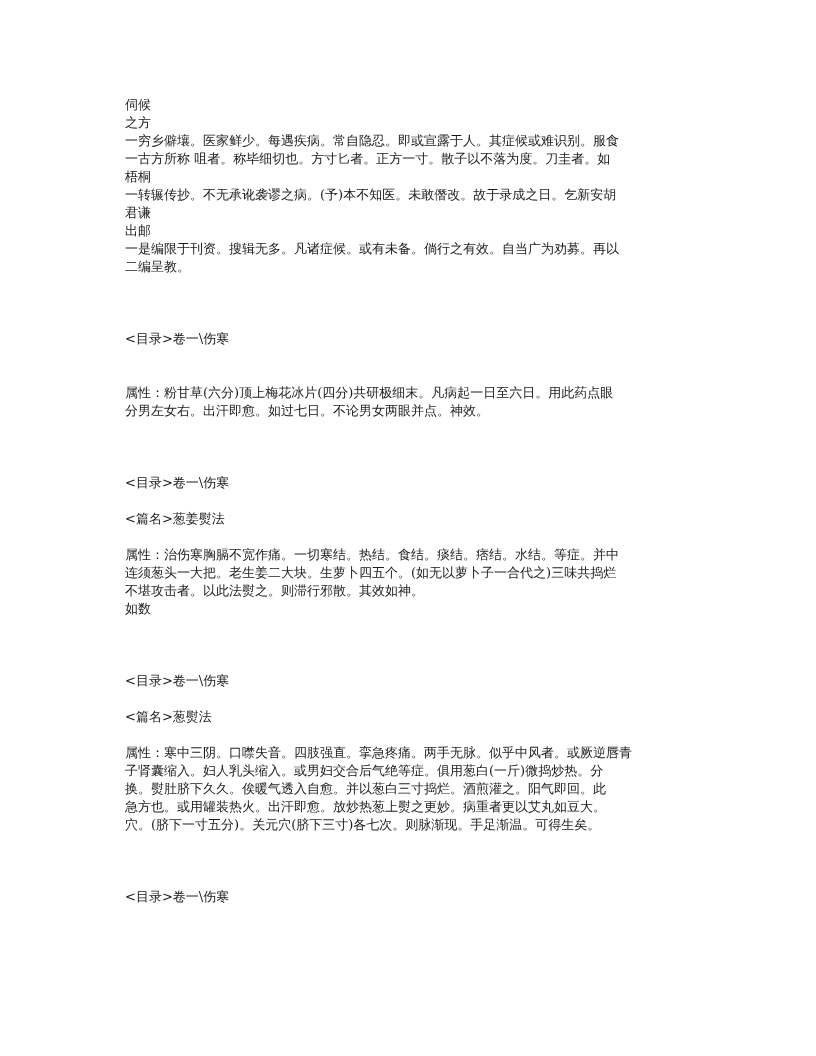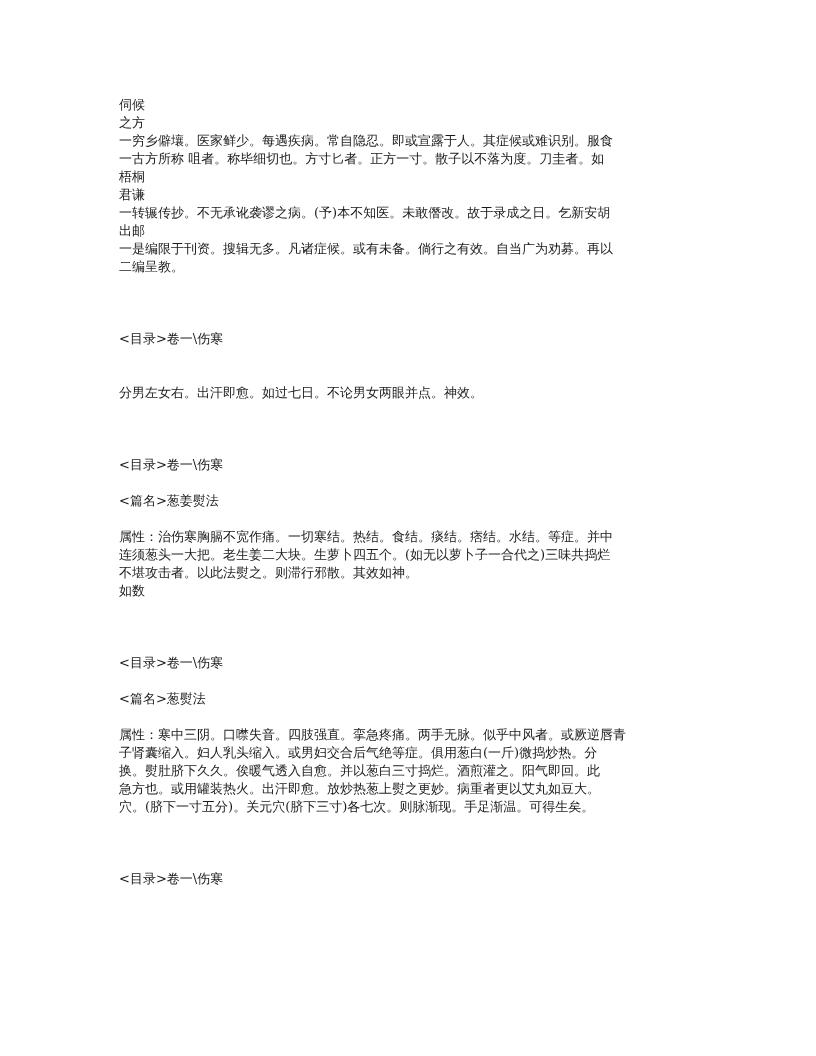--- a/index.html
+++ b/index.html
@@ -2,48 +2,49 @@
 <html><head>
 <meta charset="utf-8">
 <style>
   html, body { margin: 0; padding: 0; background: #ffffff; }
   body { width: 816px; height: 1056px; position: relative; overflow: hidden; }
   .page {
     position: absolute; left: 119px; top: 96px; width: 560px;
     font-family: "DejaVu Serif", "Liberation Serif", serif;
     font-size: 13px; line-height: 18px; color: #1a1a1a;
   }
-  .line { white-space: pre; display: block; height: 18px; }
+  .line { white-space: pre; display: block; height: 18px; margin-left: 6px; }
   .gap-l { height: 54px; }
   .gap-s { height: 18px; }
   .section { display: block; }
 </style>
 </head>
 <body>
 
 <div class="page">
   <div class="section">
     <span class="line">伺候</span>
     <span class="line">之方</span>
     <span class="line">一穷乡僻壤。医家鲜少。每遇疾病。常自隐忍。即或宣露于人。其症候或难识别。服食</span>
     <span class="line">一古方所称 咀者。称毕细切也。方寸匕者。正方一寸。散子以不落为度。刀圭者。如</span>
     <span class="line">梧桐</span>
+    <span class="line">一转辗传抄。不无承讹袭谬之病。(予)本不知医。未敢僭改。故于录成之日。乞新安胡</span>
     <span class="line">君谦</span>
-    <span class="line">一转辗传抄。不无承讹袭谬之病。(予)本不知医。未敢僭改。故于录成之日。乞新安胡</span>
     <span class="line">出邮</span>
     <span class="line">一是编限于刊资。搜辑无多。凡诸症候。或有未备。倘行之有效。自当广为劝募。再以</span>
     <span class="line">二编呈教。</span>
   </div>
 
   <div class="gap-l"></div>
 
   <div class="section">
     <span class="line">&lt;目录&gt;卷一\伤寒</span>
     <div class="gap-s"></div>
     <div class="gap-s"></div>
+    <span class="line">属性：粉甘草(六分)顶上梅花冰片(四分)共研极细末。凡病起一日至六日。用此药点眼</span>
     <span class="line">分男左女右。出汗即愈。如过七日。不论男女两眼并点。神效。</span>
   </div>
 
   <div class="gap-l"></div>
 
   <div class="section">
     <span class="line">&lt;目录&gt;卷一\伤寒</span>
     <div class="gap-s"></div>
     <span class="line">&lt;篇名&gt;葱姜熨法</span>
     <div class="gap-s"></div>

